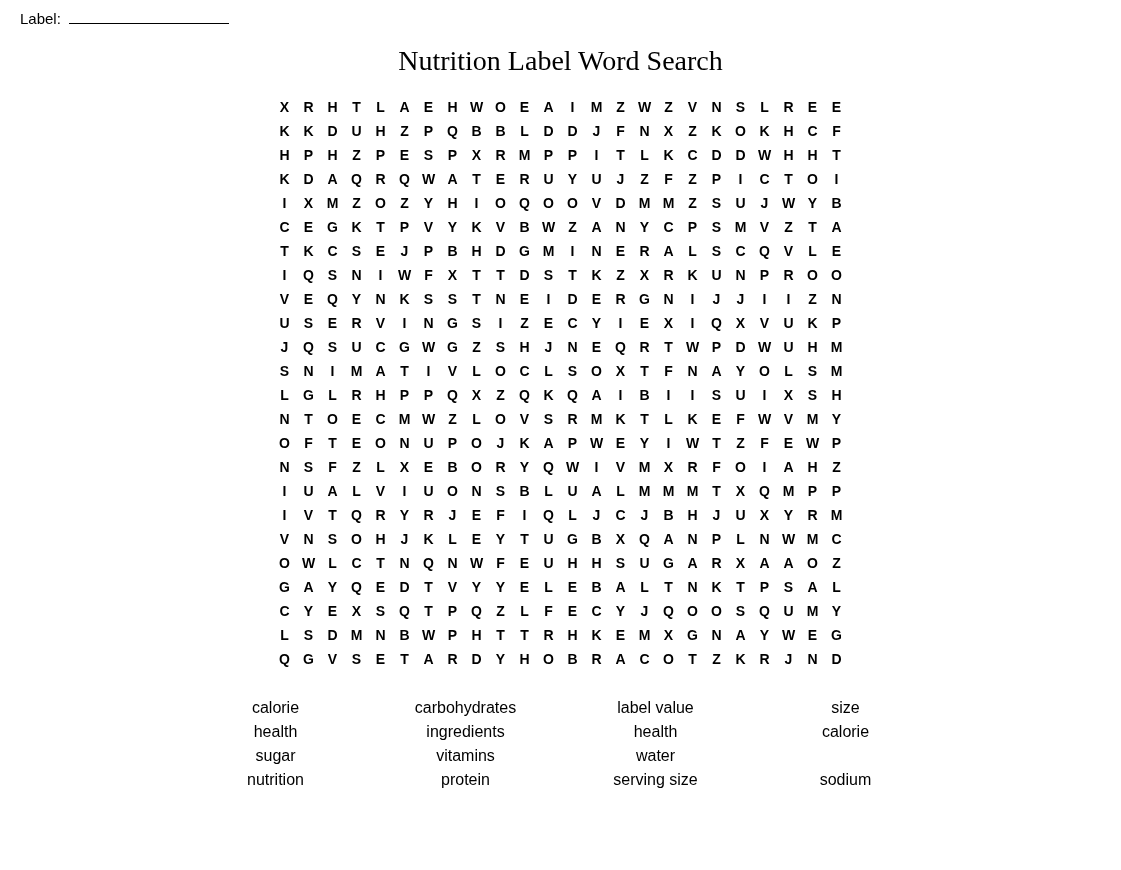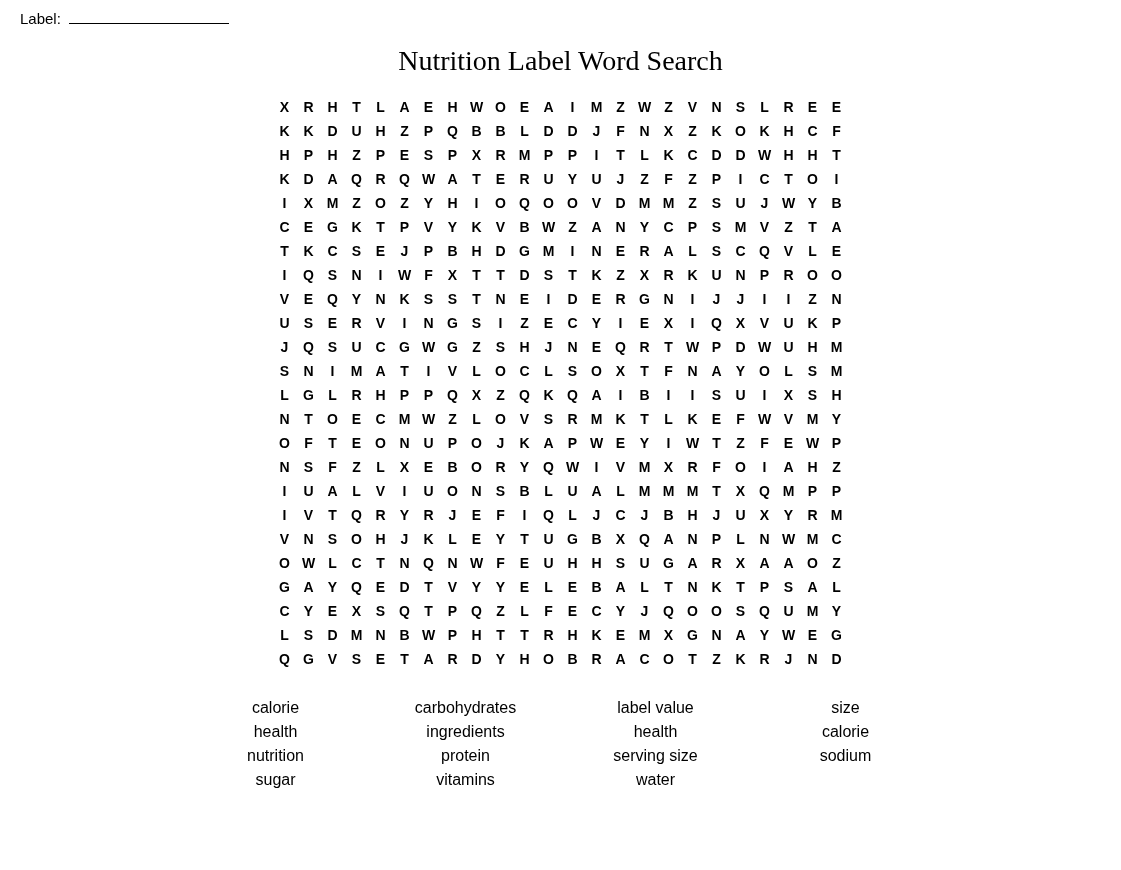--- a/index.html
+++ b/index.html
@@ -688,24 +688,24 @@
       <div class="word-item">label value</div>
       <div class="word-item">size</div>
     </div>
     <div class="word-row">
       <div class="word-item">health</div>
       <div class="word-item">ingredients</div>
       <div class="word-item">health</div>
       <div class="word-item">calorie</div>
     </div>
     <div class="word-row">
+      <div class="word-item">sugar</div>
+      <div class="word-item">vitamins</div>
+      <div class="word-item">water</div>
+      <div class="word-item"></div>
+    </div>
+    <div class="word-row">
       <div class="word-item">nutrition</div>
       <div class="word-item">protein</div>
       <div class="word-item">serving size</div>
       <div class="word-item">sodium</div>
     </div>
-    <div class="word-row">
-      <div class="word-item">sugar</div>
-      <div class="word-item">vitamins</div>
-      <div class="word-item">water</div>
-      <div class="word-item"></div>
-    </div>
   </div>
 
 </body></html>

